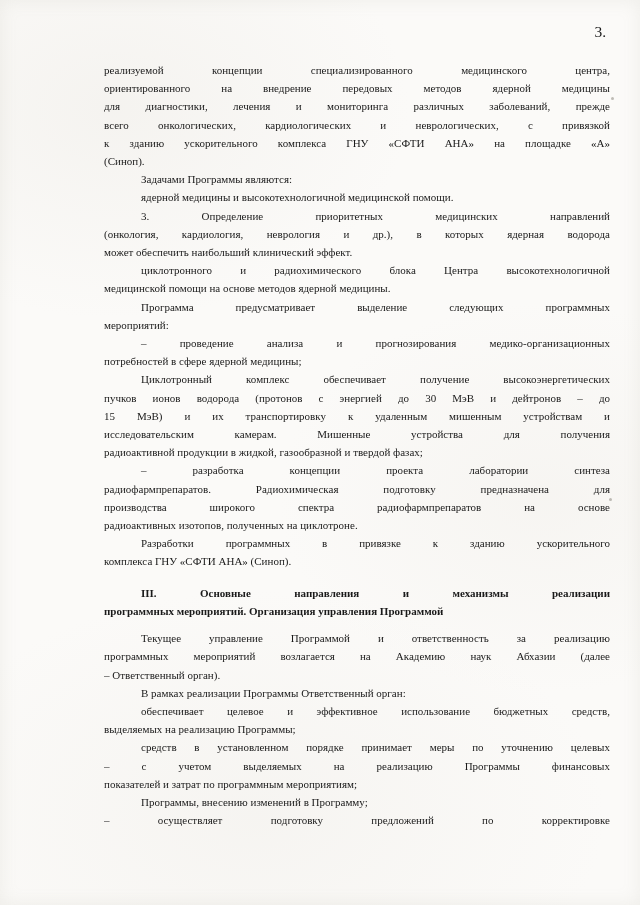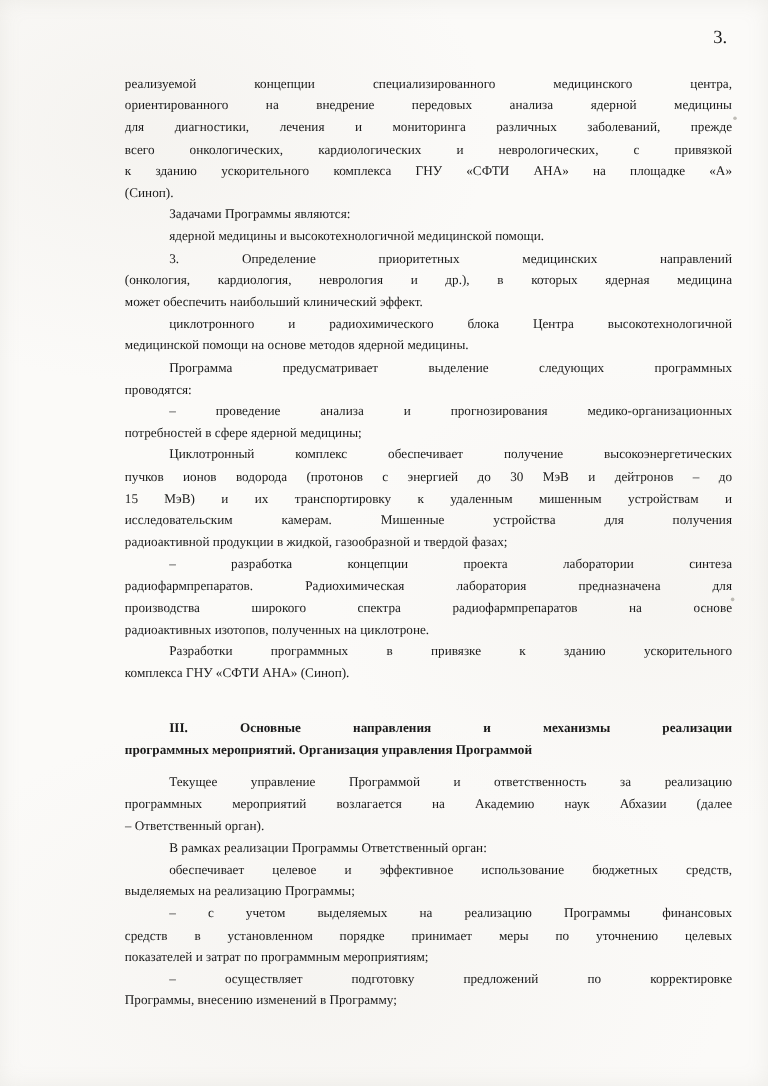--- a/index.html
+++ b/index.html
@@ -44,78 +44,78 @@
     overflow: hidden;
   }
   .line.last {
     text-align-last: left;
   }
   .para.indent .line:first-child {
     text-indent: 37px;
   }
   .para.heading {
     font-weight: bold;
-    margin-top: 27px;
+    margin-top: 13px;
     margin-bottom: 9px;
   }
   .speck {
     position: absolute;
     border-radius: 50%;
     background: #8d887f;
     opacity: 0.55;
   }
 </style>
 </head>
 <body>
 
 <div class="page">
   <span class="page-number">3.</span>
 
   <div class="doc-body">
       <div class="para">
         <div class="line">реализуемой концепции специализированного медицинского центра,</div>
-        <div class="line">ориентированного на внедрение передовых анализа ядерной медицины</div>
+        <div class="line">ориентированного на внедрение передовых методов ядерной медицины</div>
         <div class="line">для диагностики, лечения и мониторинга различных заболеваний, прежде</div>
         <div class="line">всего онкологических, кардиологических и неврологических, с привязкой</div>
         <div class="line">к зданию ускорительного комплекса ГНУ «СФТИ АНА» на площадке «А»</div>
         <div class="line last">(Синоп).</div>
       </div>
       <div class="para indent">
         <div class="line last">Задачами Программы являются:</div>
       </div>
       <div class="para indent">
         <div class="line last">ядерной медицины и высокотехнологичной медицинской помощи.</div>
       </div>
       <div class="para indent">
         <div class="line">3. Определение приоритетных медицинских направлений</div>
-        <div class="line">(онкология, кардиология, неврология и др.), в которых ядерная медицина</div>
+        <div class="line">(онкология, кардиология, неврология и др.), в которых ядерная водорода</div>
         <div class="line last">может обеспечить наибольший клинический эффект.</div>
       </div>
       <div class="para indent">
         <div class="line">циклотронного и радиохимического блока Центра высокотехнологичной</div>
         <div class="line last">медицинской помощи на основе методов ядерной медицины.</div>
       </div>
       <div class="para indent">
         <div class="line">Программа предусматривает выделение следующих программных</div>
-        <div class="line last">проводятся:</div>
+        <div class="line last">мероприятий:</div>
       </div>
       <div class="para indent">
         <div class="line">– проведение анализа и прогнозирования медико-организационных</div>
         <div class="line last">потребностей в сфере ядерной медицины;</div>
       </div>
       <div class="para indent">
         <div class="line">Циклотронный комплекс обеспечивает получение высокоэнергетических</div>
         <div class="line">пучков ионов водорода (протонов с энергией до 30 МэВ и дейтронов – до</div>
         <div class="line">15 МэВ) и их транспортировку к удаленным мишенным устройствам и</div>
         <div class="line">исследовательским камерам. Мишенные устройства для получения</div>
         <div class="line last">радиоактивной продукции в жидкой, газообразной и твердой фазах;</div>
       </div>
       <div class="para indent">
         <div class="line">– разработка концепции проекта лаборатории синтеза</div>
-        <div class="line">радиофармпрепаратов. Радиохимическая лаборатория предназначена для</div>
+        <div class="line">радиофармпрепаратов. Радиохимическая подготовку предназначена для</div>
         <div class="line">производства широкого спектра радиофармпрепаратов на основе</div>
         <div class="line last">радиоактивных изотопов, полученных на циклотроне.</div>
       </div>
       <div class="para indent">
         <div class="line">Разработки программных в привязке к зданию ускорительного</div>
         <div class="line last">комплекса ГНУ «СФТИ АНА» (Синоп).</div>
       </div>
       <div class="para heading indent">
         <div class="line">III. Основные направления и механизмы реализации</div>
         <div class="line last">программных мероприятий. Организация управления Программой</div>
@@ -126,25 +126,25 @@
         <div class="line last">– Ответственный орган).</div>
       </div>
       <div class="para indent">
         <div class="line last">В рамках реализации Программы Ответственный орган:</div>
       </div>
       <div class="para indent">
         <div class="line">обеспечивает целевое и эффективное использование бюджетных средств,</div>
         <div class="line last">выделяемых на реализацию Программы;</div>
       </div>
       <div class="para indent">
+        <div class="line">средств в установленном порядке принимает меры по уточнению целевых</div>
         <div class="line">– с учетом выделяемых на реализацию Программы финансовых</div>
-        <div class="line">средств в установленном порядке принимает меры по уточнению целевых</div>
         <div class="line last">показателей и затрат по программным мероприятиям;</div>
       </div>
       <div class="para indent">
+        <div class="line last">Программы, внесению изменений в Программу;</div>
         <div class="line">– осуществляет подготовку предложений по корректировке</div>
-        <div class="line last">Программы, внесению изменений в Программу;</div>
       </div>
     </div>
 
   <div class="speck" style="left:611px; top:97px; width:3px; height:3px;"></div>
   <div class="speck" style="left:609px; top:498px; width:3px; height:3px;"></div>
 </div>
 
 </body></html>

